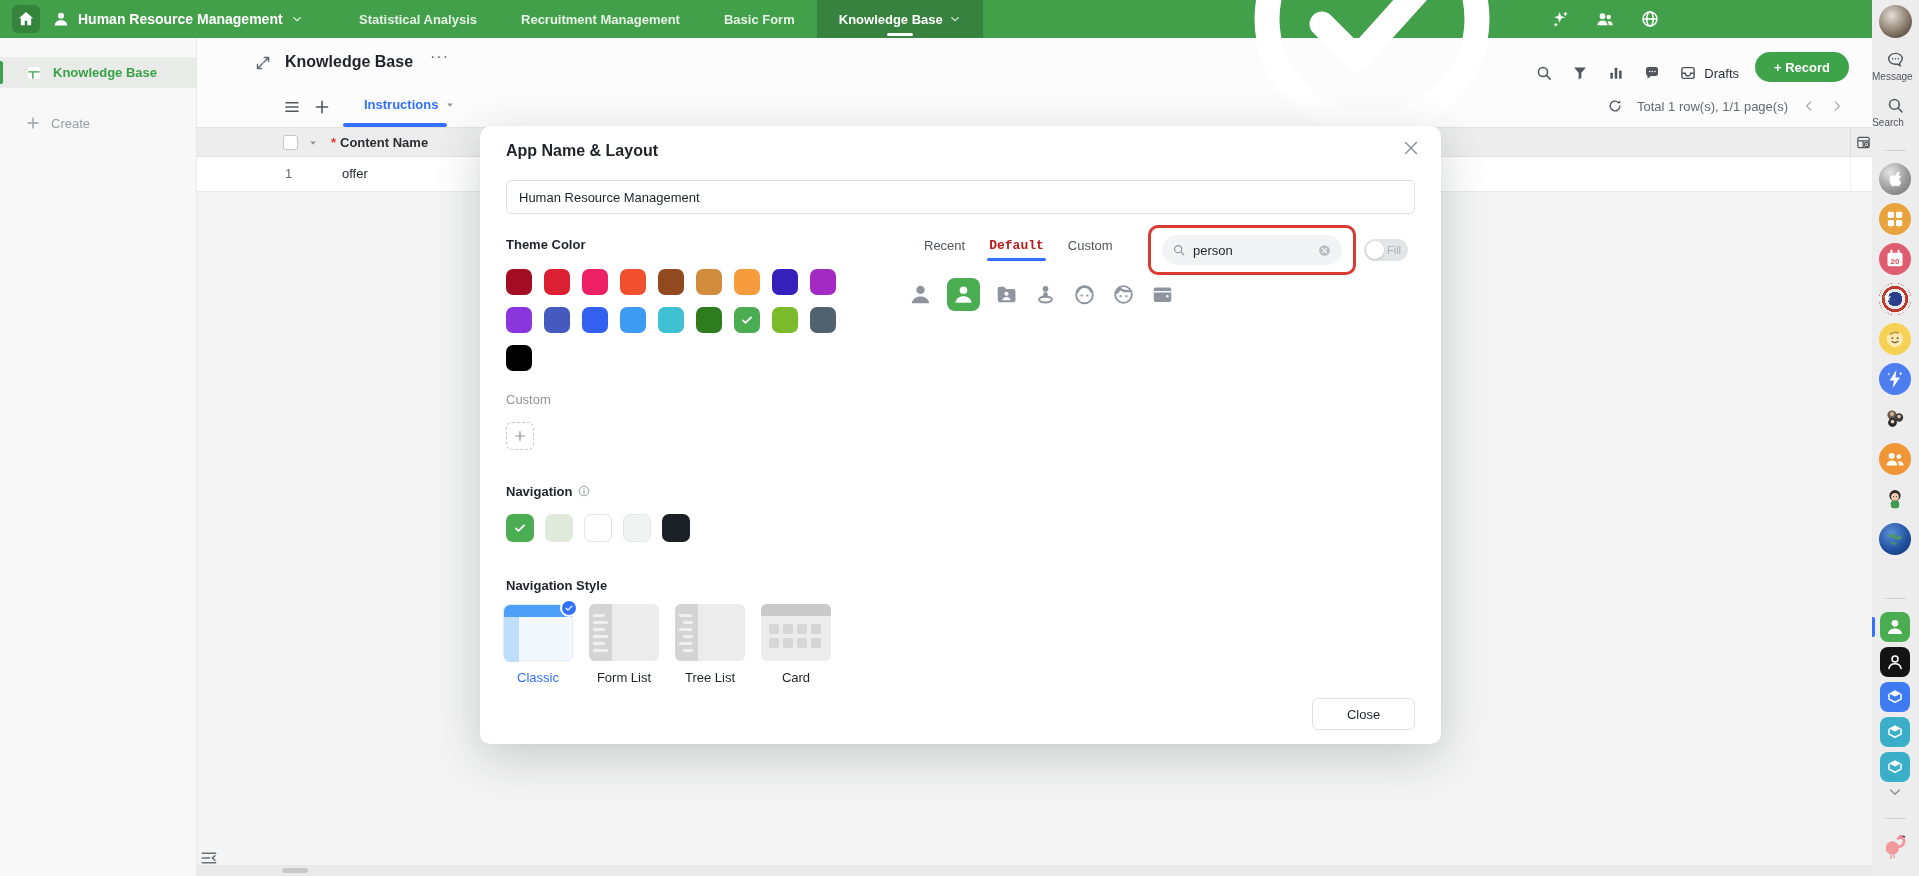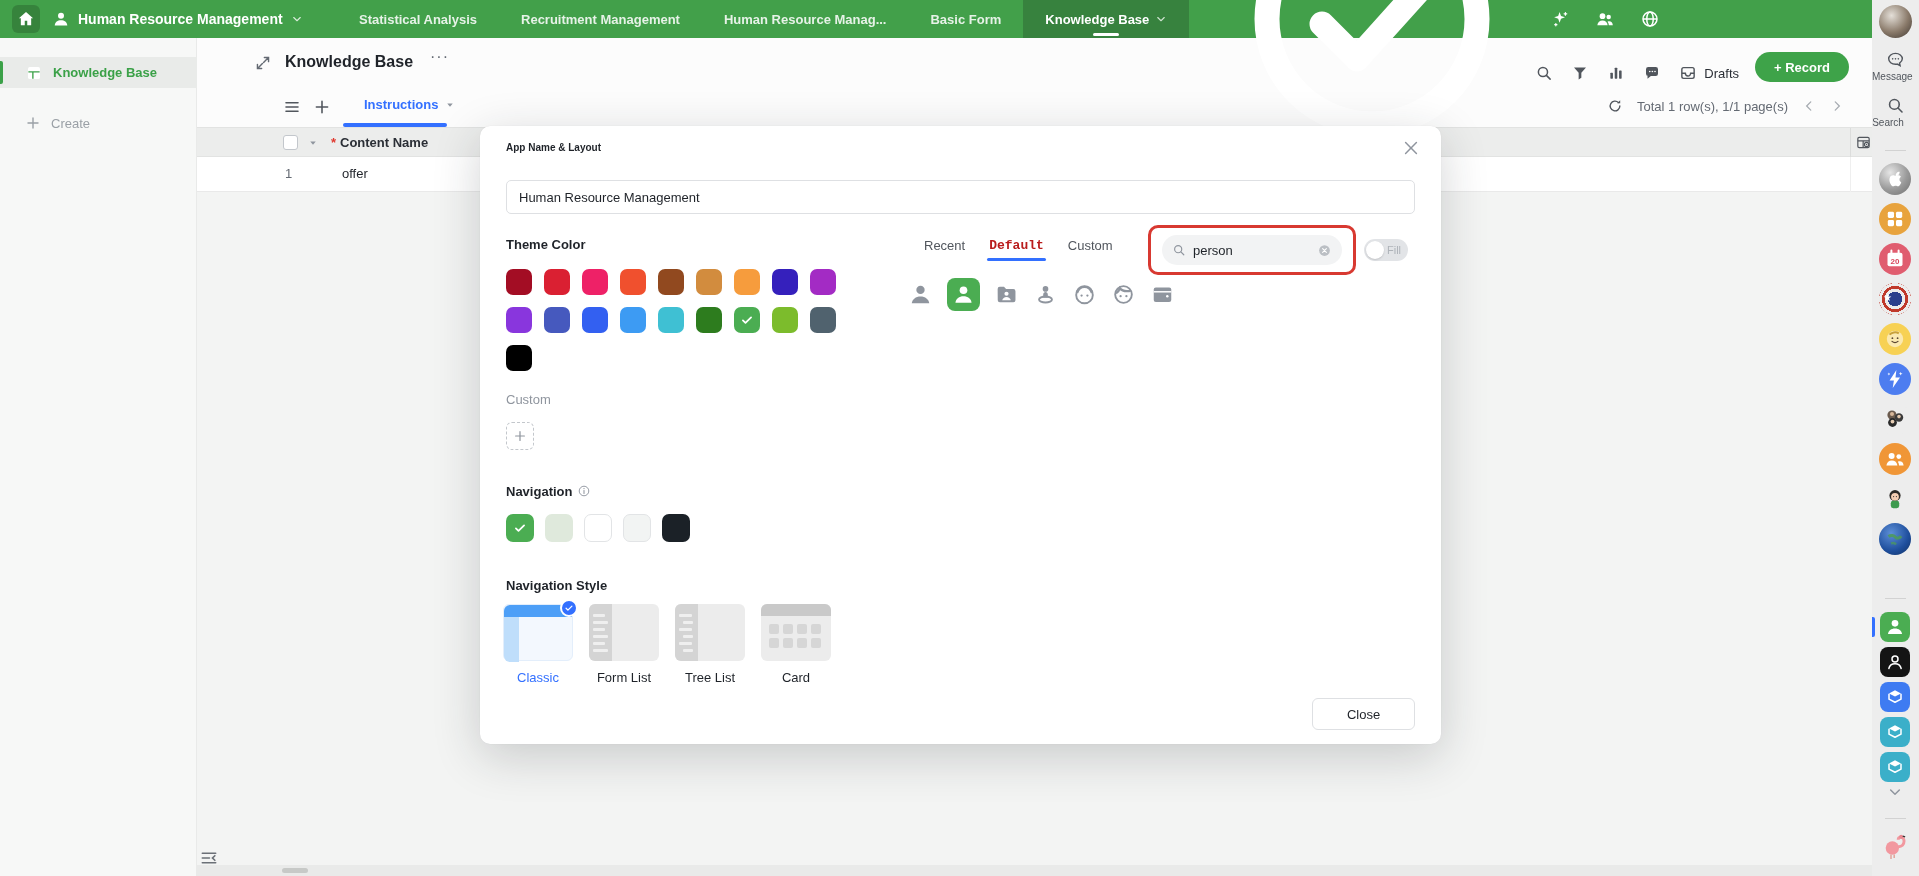--- a/index.html
+++ b/index.html
@@ -70,21 +70,21 @@
   .rs-ic { position:absolute; left:14px; width:19px; height:19px; color:#51565D; }
   .rs-div { position:absolute; left:13px; width:21px; height:1px; background:#D2D2D2; }
   .rs-circle { position:absolute; left:7px; width:32px; height:32px; border-radius:50%; display:flex; align-items:center; justify-content:center; overflow:hidden; }
   .rs-tile { position:absolute; left:8px; width:30px; height:30px; border-radius:8px; display:flex; align-items:center; justify-content:center; }
   .rs-selbar { position:absolute; left:0; width:3px; height:20px; background:#3370FF; border-radius:0 2px 2px 0; }
   .rs-chev { position:absolute; left:15px; width:16px; height:16px; color:#8F959E; }
 
   
   .modal { position:absolute; left:480px; top:126px; width:961px; height:618px; background:#fff; border-radius:10px; box-shadow:0 12px 48px rgba(31,35,41,.2), 0 0 1px rgba(31,35,41,.12); z-index:50; }
   .modal .close-x { position:absolute; right:20px; top:12px; width:20px; height:20px; color:#8F959E; }
-  .m-hd { position:absolute; left:26px; top:16px; font-size:10px; font-weight:bold; }
+  .m-hd { position:absolute; left:26px; top:16px; font-size:16px; font-weight:bold; }
   .name-input { position:absolute; left:26px; top:54px; width:909px; height:34px; border:1px solid #DEE0E3; border-radius:5px; font-size:13px; color:#1F2329; padding:0 12px; font-family:"Liberation Sans", sans-serif; background:#fff; }
   .sec-lbl { position:absolute; font-size:13px; font-weight:bold; color:#1F2329; }
   .sec-lbl .info { display:inline-block; width:14px; height:14px; color:#8F959E; vertical-align:-2px; margin-left:5px; }
   .muted-lbl { position:absolute; font-size:13px; color:#8F959E; }
   .swatch-row { position:absolute; left:26px; display:flex; gap:12px; }
   .swatch { width:26px; height:26px; border-radius:7px; position:relative; display:flex; align-items:center; justify-content:center; color:#fff; }
   .swatch .chk, .nav-swatch .chk { width:14px; height:14px; color:#fff; }
   .custom-add { position:absolute; left:26px; top:296px; width:28px; height:28px; border:1px dashed #C3C7CC; border-radius:6px; color:#8F959E; display:flex; align-items:center; justify-content:center; }
   .custom-add .pl { width:14px; height:14px; }
   .nav-row { position:absolute; left:26px; top:388px; display:flex; gap:11px; }
@@ -144,23 +144,20 @@
         </span>
     </div>
     <div class="tabs" id="topbar-tabs">
         <div class="tab">
           <span>Statistical Analysis</span>
         </div>
         <div class="tab">
           <span>Recruitment Management</span>
         </div>
         <div class="tab">
-          <span>Human Resource Manag...</span>
-        </div>
-        <div class="tab">
           <span>Basic Form</span>
         </div>
         <div class="tab active">
           <span>Knowledge Base</span>
           <span style="width:12px;height:12px;color:#CFE3D0">
             <svg viewBox="0 0 24 24" width="100%" height="100%">
               <path d="M5.5 9l6.5 6.5L18.5 9" stroke="currentColor" stroke-width="2.2" fill="none" stroke-linecap="round" stroke-linejoin="round"></path>
             </svg>
           </span>
           <span class="tab-underline"></span>

